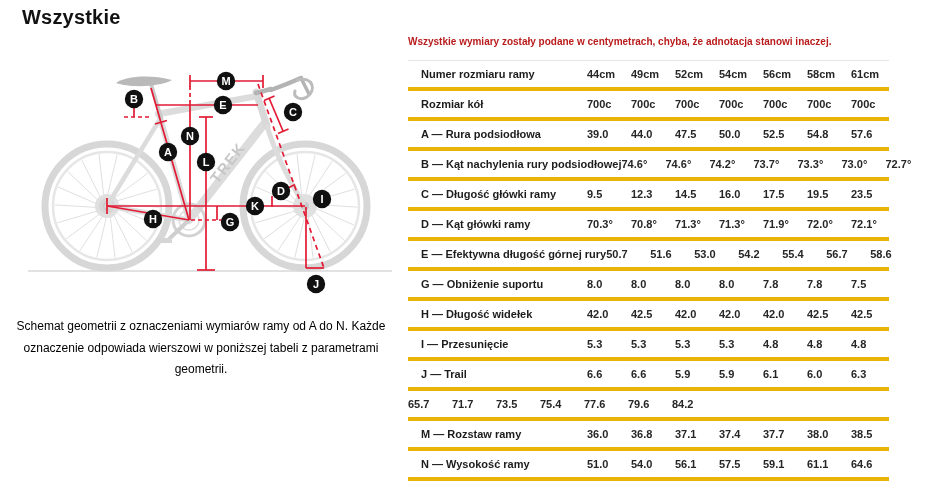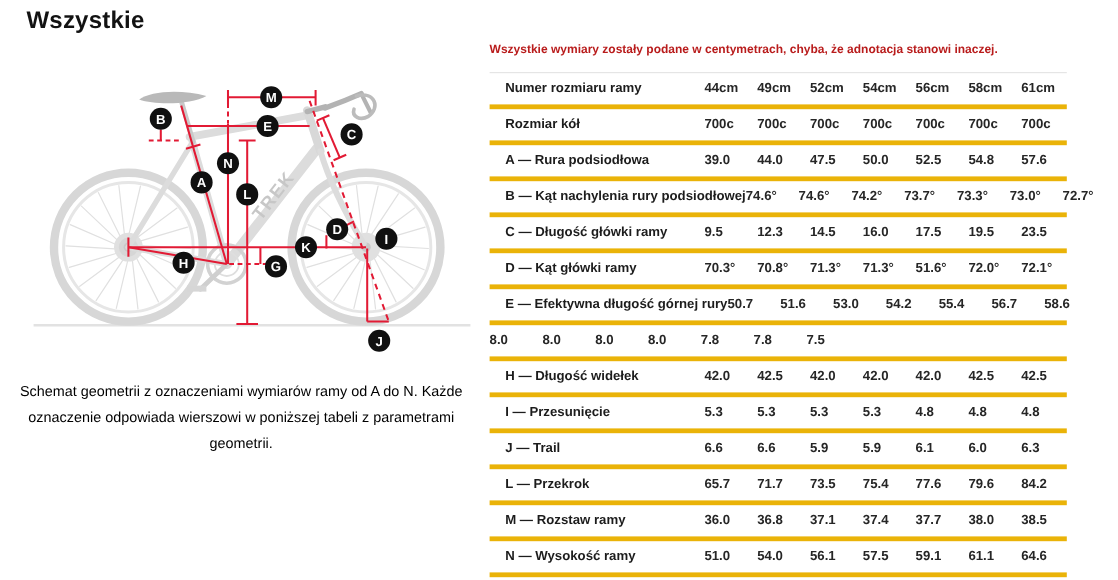--- a/index.html
+++ b/index.html
@@ -292,35 +292,36 @@
       <div class="tval">17.5</div>
       <div class="tval">19.5</div>
       <div class="tval">23.5</div>
     </div>
     <div class="trow">
       <div class="tlabel">D — Kąt główki ramy</div>
       <div class="tval">70.3°</div>
       <div class="tval">70.8°</div>
       <div class="tval">71.3°</div>
       <div class="tval">71.3°</div>
-      <div class="tval">51.6°</div>
+      <div class="tval">71.9°</div>
       <div class="tval">72.0°</div>
       <div class="tval">72.1°</div>
     </div>
     <div class="trow">
       <div class="tlabel">E — Efektywna długość górnej rury</div>
       <div class="tval">50.7</div>
       <div class="tval">51.6</div>
       <div class="tval">53.0</div>
       <div class="tval">54.2</div>
       <div class="tval">55.4</div>
       <div class="tval">56.7</div>
       <div class="tval">58.6</div>
     </div>
     <div class="trow">
+      <div class="tlabel">G — Obniżenie suportu</div>
       <div class="tval">8.0</div>
       <div class="tval">8.0</div>
       <div class="tval">8.0</div>
       <div class="tval">8.0</div>
       <div class="tval">7.8</div>
       <div class="tval">7.8</div>
       <div class="tval">7.5</div>
     </div>
     <div class="trow">
       <div class="tlabel">H — Długość widełek</div>
@@ -346,21 +347,20 @@
       <div class="tlabel">J — Trail</div>
       <div class="tval">6.6</div>
       <div class="tval">6.6</div>
       <div class="tval">5.9</div>
       <div class="tval">5.9</div>
       <div class="tval">6.1</div>
       <div class="tval">6.0</div>
       <div class="tval">6.3</div>
     </div>
     <div class="trow">
-      <div class="tlabel">L — Przekrok</div>
       <div class="tval">65.7</div>
       <div class="tval">71.7</div>
       <div class="tval">73.5</div>
       <div class="tval">75.4</div>
       <div class="tval">77.6</div>
       <div class="tval">79.6</div>
       <div class="tval">84.2</div>
     </div>
     <div class="trow">
       <div class="tlabel">M — Rozstaw ramy</div>

